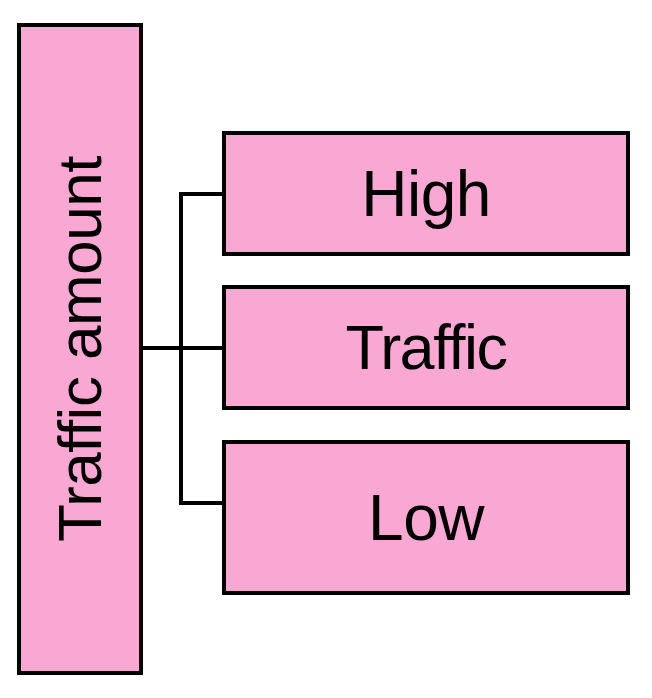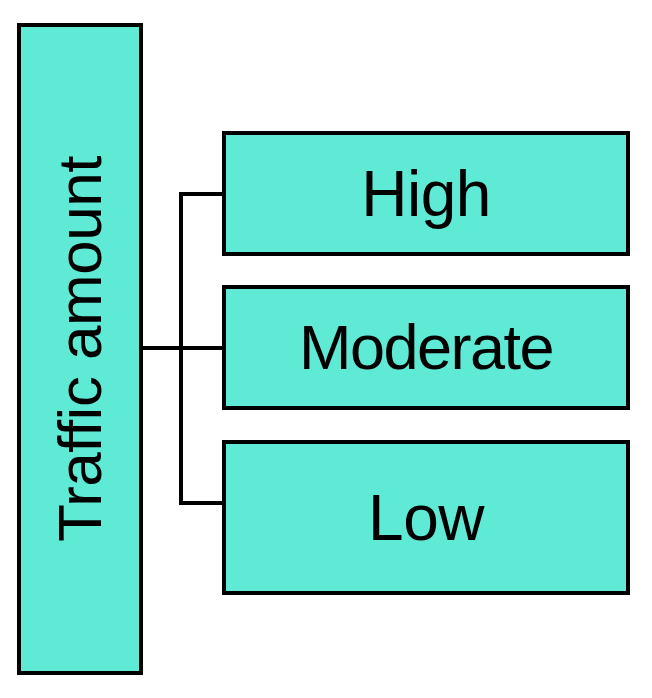--- a/index.html
+++ b/index.html
@@ -15,21 +15,21 @@
     width: 652px;
     height: 698px;
     background: #ffffff;
     overflow: hidden;
   }
 
   
   .node {
     position: absolute;
     box-sizing: border-box;
-    background: #5eead4;
+    background: #f9a8d4;
     border: 4px solid #000000;
     display: flex;
     align-items: center;
     justify-content: center;
     color: #000000;
     line-height: 1;
     white-space: nowrap;
   }
 
   
@@ -85,20 +85,20 @@
 
   <div class="node" id="parent-node">
     <span class="vlabel">Traffic amount</span>
   </div>
 
   <div class="node child" id="child-high">
     <span>High</span>
   </div>
 
   <div class="node child" id="child-moderate">
-    <span>Moderate</span>
+    <span>Traffic</span>
   </div>
 
   <div class="node child" id="child-low">
     <span>Low</span>
   </div>
 
 </div>
 
 </body></html>

